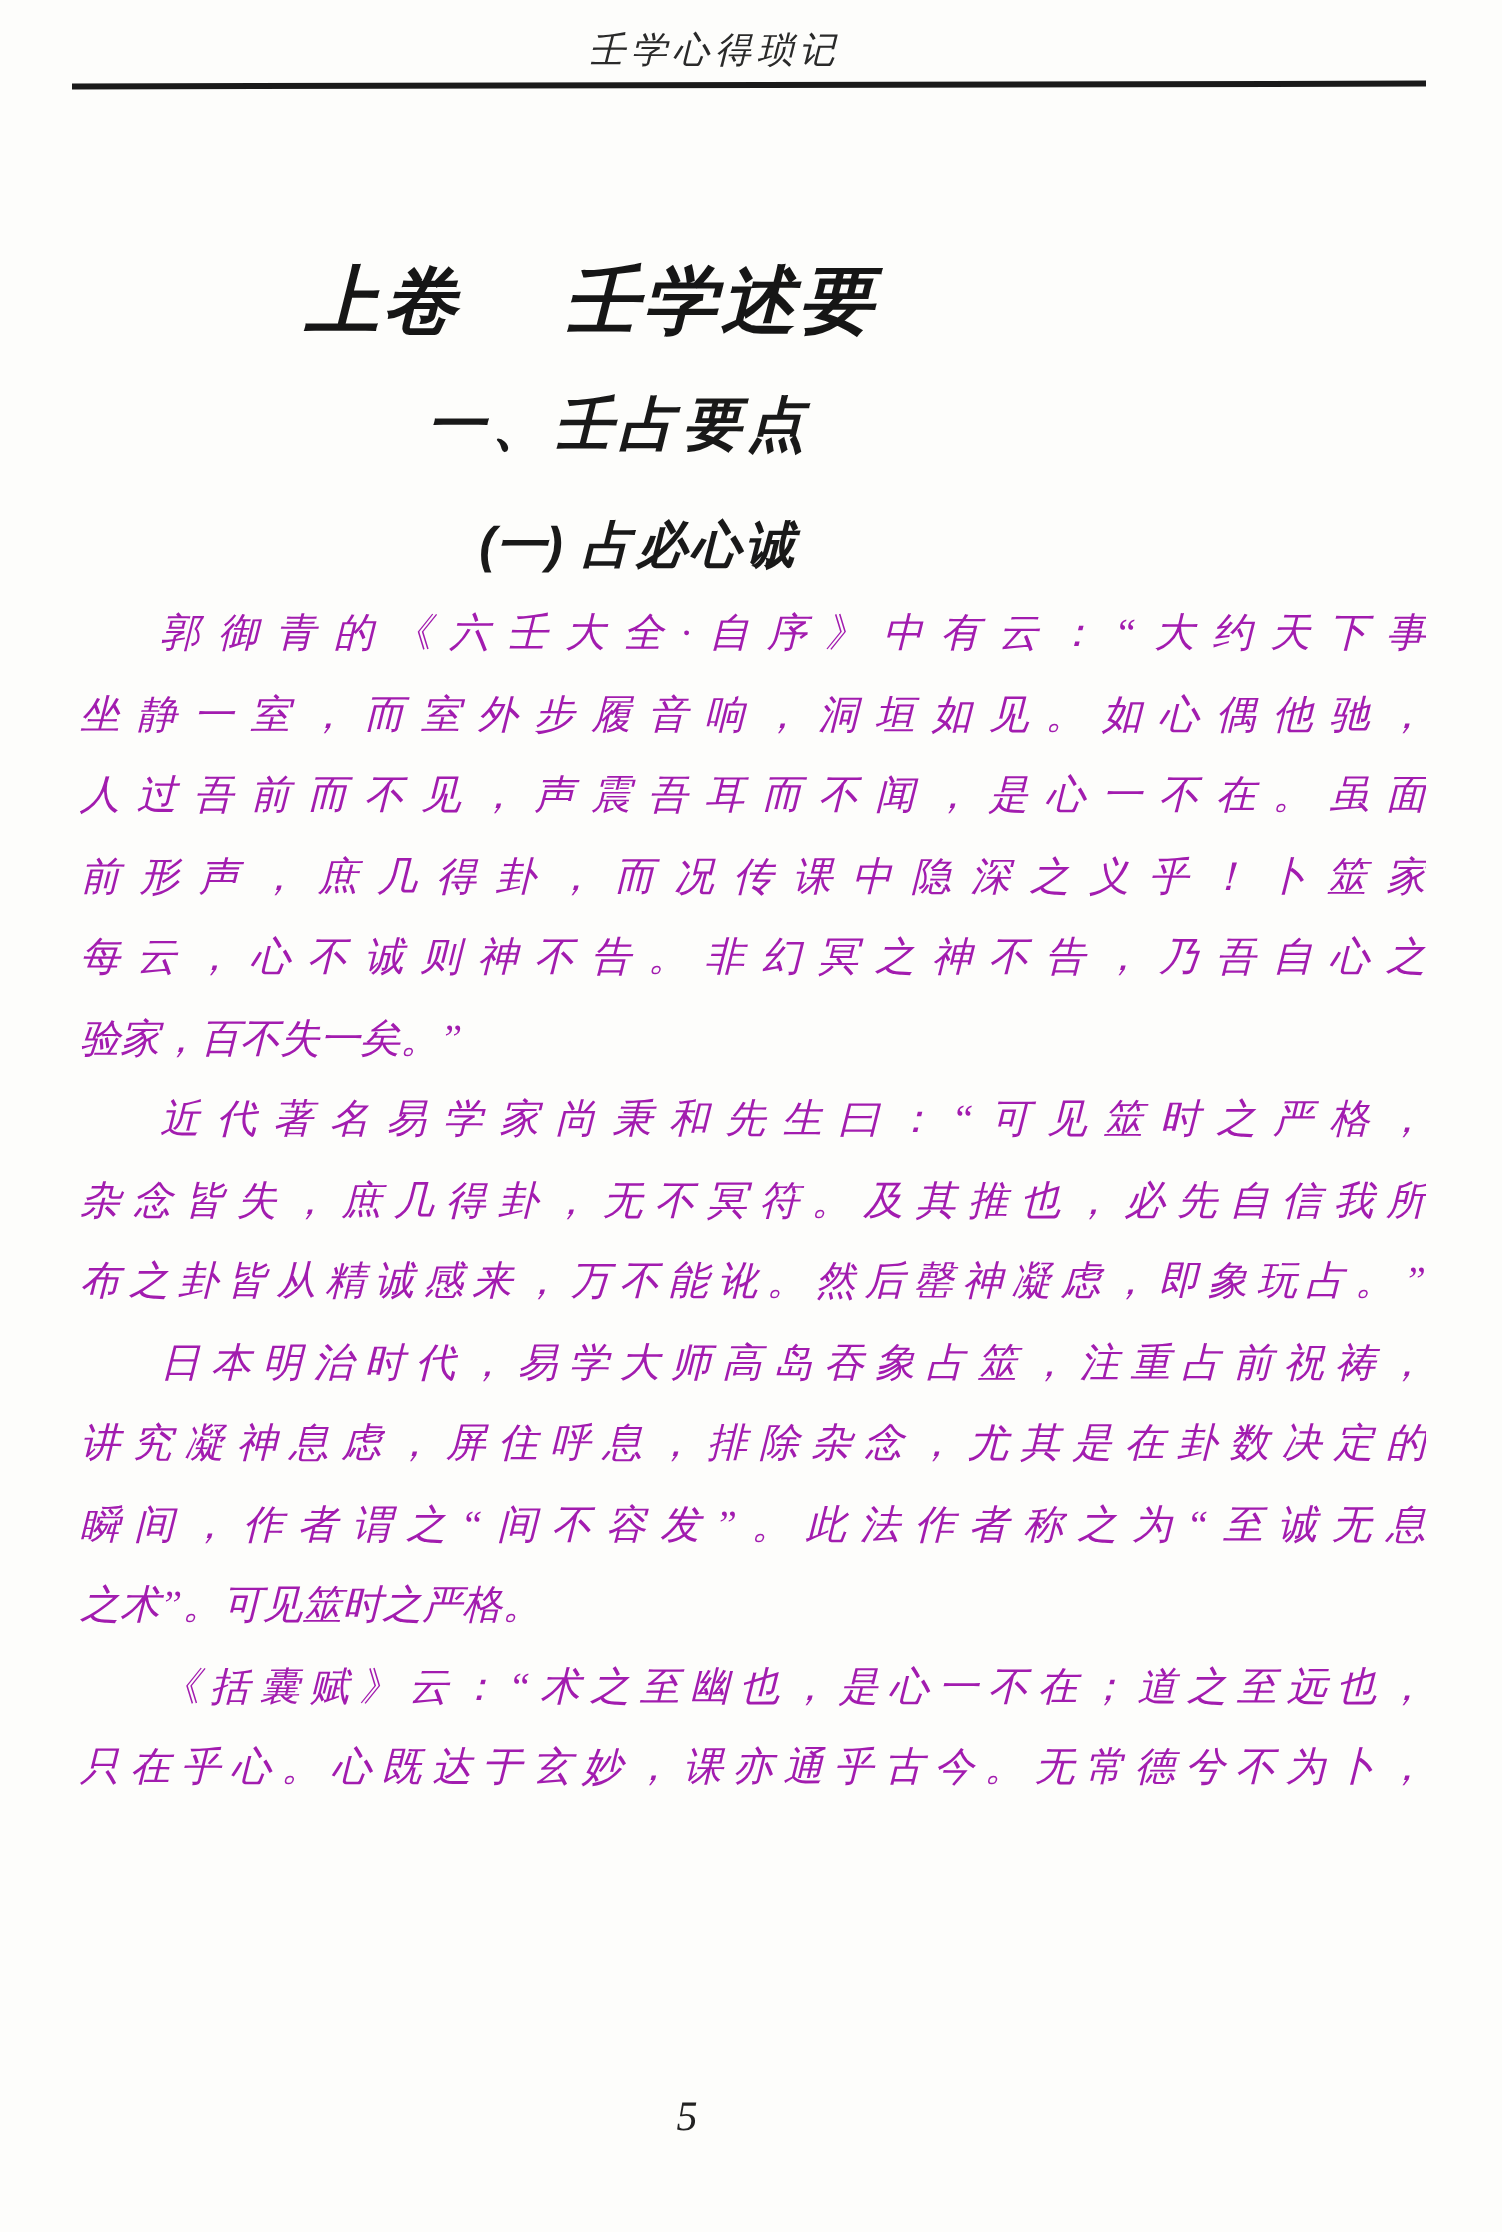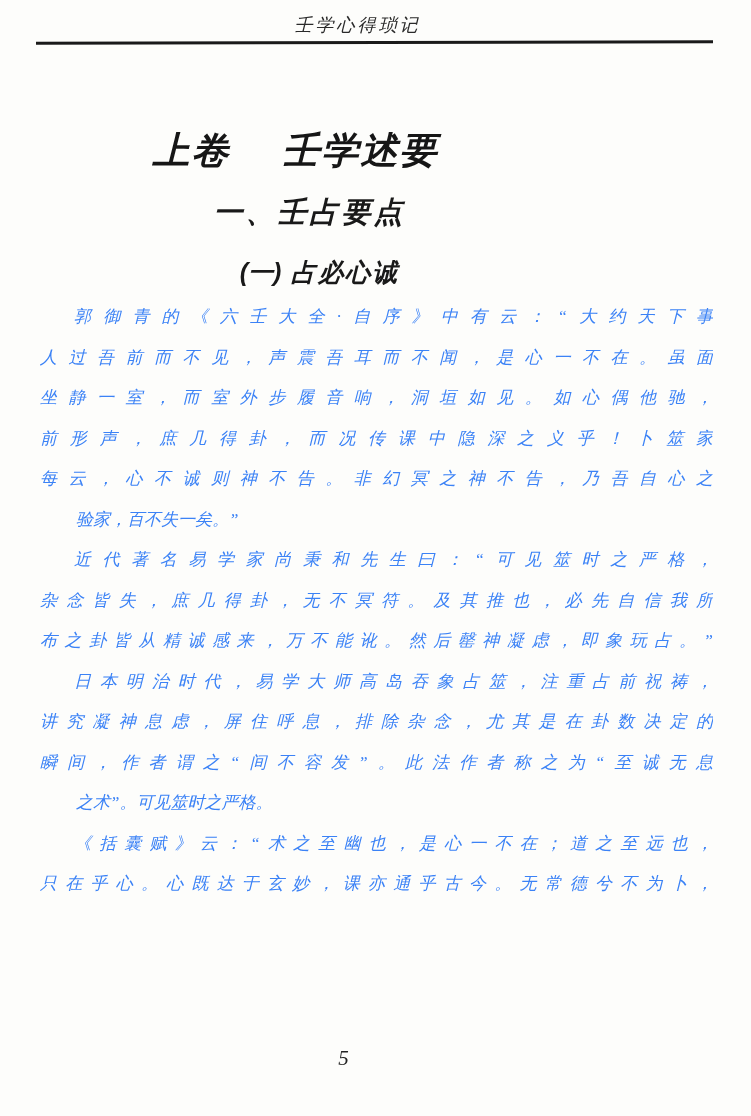--- a/index.html
+++ b/index.html
@@ -80,38 +80,37 @@
     font-size: 25px;
     letter-spacing: 2px;
     color: #191919;
   }
   .subsection-title .sec-num { letter-spacing: 0; margin-right: 10px; }
   .body-text {
     position: absolute;
     top: 297px;
     left: 40px;
     width: 673px;
-    font-size: 17px;
+    font-size: 20px;
     line-height: 40.5px;
-    color: #3b82f6;
+    color: #a21caf;
   }
   .paragraph { margin: 0; }
   .line {
     height: 40.5px;
     overflow: hidden;
     white-space: normal;
   }
   .line.fill {
     text-align: justify;
     text-align-last: justify;
   }
   .line.end {
     text-align: left;
     text-align-last: left;
-    margin-left: 36px;
   }
   .line.indent { text-indent: 2em; }
   .page-number {
     position: absolute;
     top: 1046px;
     left: 0;
     width: 751px;
     text-align: center;
     transform: translateX(-32px);
     font-size: 21px;
@@ -129,22 +128,22 @@
   <h1 class="chapter-title"><span class="volume">上卷</span><span>壬学述要</span></h1>
 
   <h2 class="section-title">一、壬占要点</h2>
 
   <h3 class="subsection-title"><span class="sec-num">(一)</span><span>占必心诚</span></h3>
 
   <div class="body-text">
 
     <div class="paragraph">
       <div class="line indent fill">郭御青的《六壬大全·自序》中有云：“大约天下事</div>
+      <div class="line fill">坐静一室，而室外步履音响，洞垣如见。如心偶他驰，</div>
       <div class="line fill">人过吾前而不见，声震吾耳而不闻，是心一不在。虽面</div>
-      <div class="line fill">坐静一室，而室外步履音响，洞垣如见。如心偶他驰，</div>
       <div class="line fill">前形声，庶几得卦，而况传课中隐深之义乎！卜筮家</div>
       <div class="line fill">每云，心不诚则神不告。非幻冥之神不告，乃吾自心之</div>
       <div class="line end">验家，百不失一矣。”</div>
     </div>
 
     <div class="paragraph">
       <div class="line indent fill">近代著名易学家尚秉和先生曰：“可见筮时之严格，</div>
       <div class="line fill">杂念皆失，庶几得卦，无不冥符。及其推也，必先自信我所</div>
       <div class="line fill">布之卦皆从精诚感来，万不能讹。然后罄神凝虑，即象玩占。”</div>
     </div>

